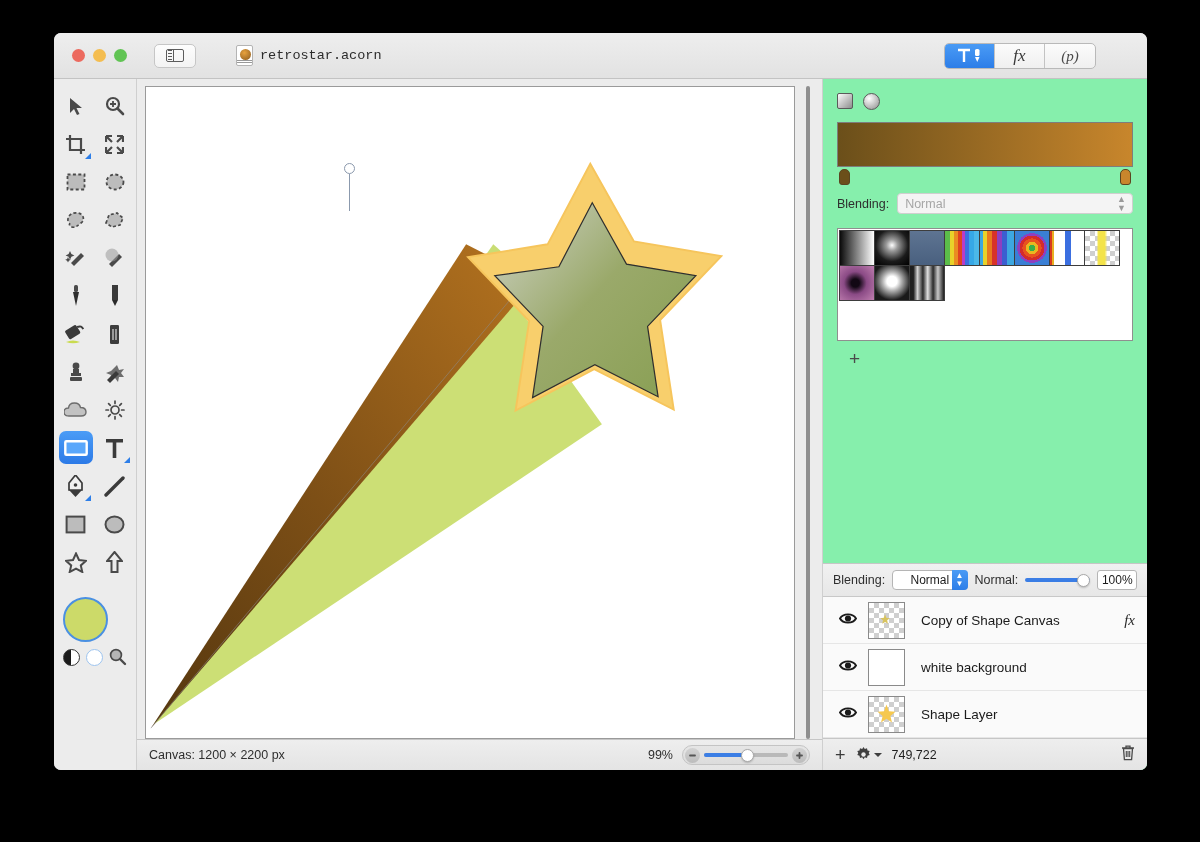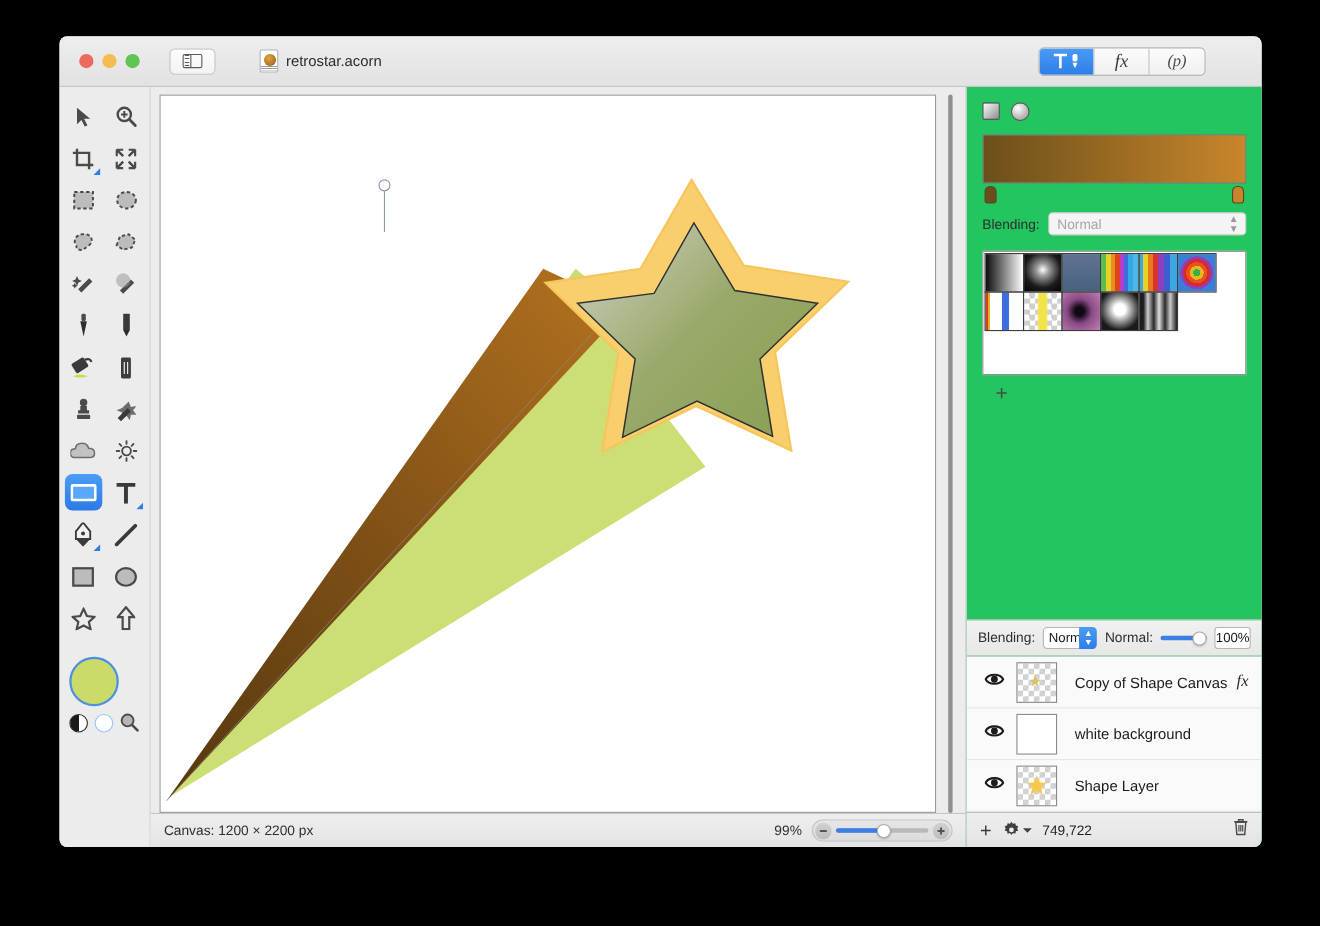--- a/index.html
+++ b/index.html
@@ -55,21 +55,21 @@
   }
   .doc-icon::after {
     content:""; position:absolute; left: 3px; top: 3px;
     width: 11px; height: 11px; border-radius: 50%;
     background: radial-gradient(circle at 40% 35%, #e8a23d, #8b5a1e);
   }
   .doc-icon::before {
     content:""; position:absolute; left: 0; bottom: 1px; right: 0; height: 4px;
     background: repeating-linear-gradient(to bottom, #999 0 1px, transparent 1px 2px);
   }
-  .doc-name { font-size: 13.5px; color: #2c2c2c; }
+  .doc-name { font-size: 13.5px; color: #2c2c2c; font-family: Liberation Mono, monospace; }
 
   .seg-control {
     position: absolute; right: 51px; top: 10px;
     display: flex; height: 26px;
     border: 1px solid #b9b9b9; border-radius: 5px; overflow: hidden;
     background: linear-gradient(to bottom,#fcfcfc,#f0f0f0);
   }
   .seg { width: 50px; display:flex; align-items:center; justify-content:center;
          border-right: 1px solid #c3c3c3; font-size: 14px; color: #3a3a3a; }
   .seg:last-child { border-right: none; }
@@ -149,21 +149,21 @@
   .zs-minus, .zs-plus { width:15px;height:15px;border-radius:50%;
     background: linear-gradient(to bottom,#d2d2d2,#bcbcbc); position:absolute;
     display:flex;align-items:center;justify-content:center; }
   .zs-minus { left: 2px; } .zs-plus { right: 2px; }
   .zs-track { position:absolute; left:21px; right:21px; height:3.5px; background:#b9b9b9; border-radius:2px; }
   .zs-fill { position:absolute; left:0; top:0; height:100%; width:47%; background:#3b7ee5; border-radius:2px; }
   .zs-knob { position:absolute; left: 58px; width:13px;height:13px;border-radius:50%;
              background:#fff; border:1px solid #a9a9a9; box-shadow:0 1px 2px rgba(0,0,0,.2);}
 
   
-  .right { width: 269px; background: #22c55e; border-left: 1px solid #cfcfcf;
+  .right { width: 325px; background: #86efac; border-left: 1px solid #cfcfcf;
            display:flex; flex-direction: column; }
   .grad-panel { padding: 14px 14px 0 14px; flex: 0 0 auto; }
   .gtype-row { display:flex; gap: 10px; margin-bottom: 12px; }
   .gtype-sq { width: 16px; height: 16px; border: 1.3px solid #5a5a5a; border-radius: 2px;
               background: linear-gradient(135deg,#fdfdfd,#8d8d8d); }
   .gtype-ci { width: 17px; height: 17px; border: 1.3px solid #5a5a5a; border-radius: 50%;
               background: radial-gradient(circle at 35% 30%, #fff, #8d8d8d); }
   .grad-bar { height: 45px; border: 1px solid #7d7d7d; }
   .stops { position: relative; height: 18px; margin-top: 2px; }
   .stop { position:absolute; width: 11px; height: 16px; border-radius: 5px 5px 3px 3px;

